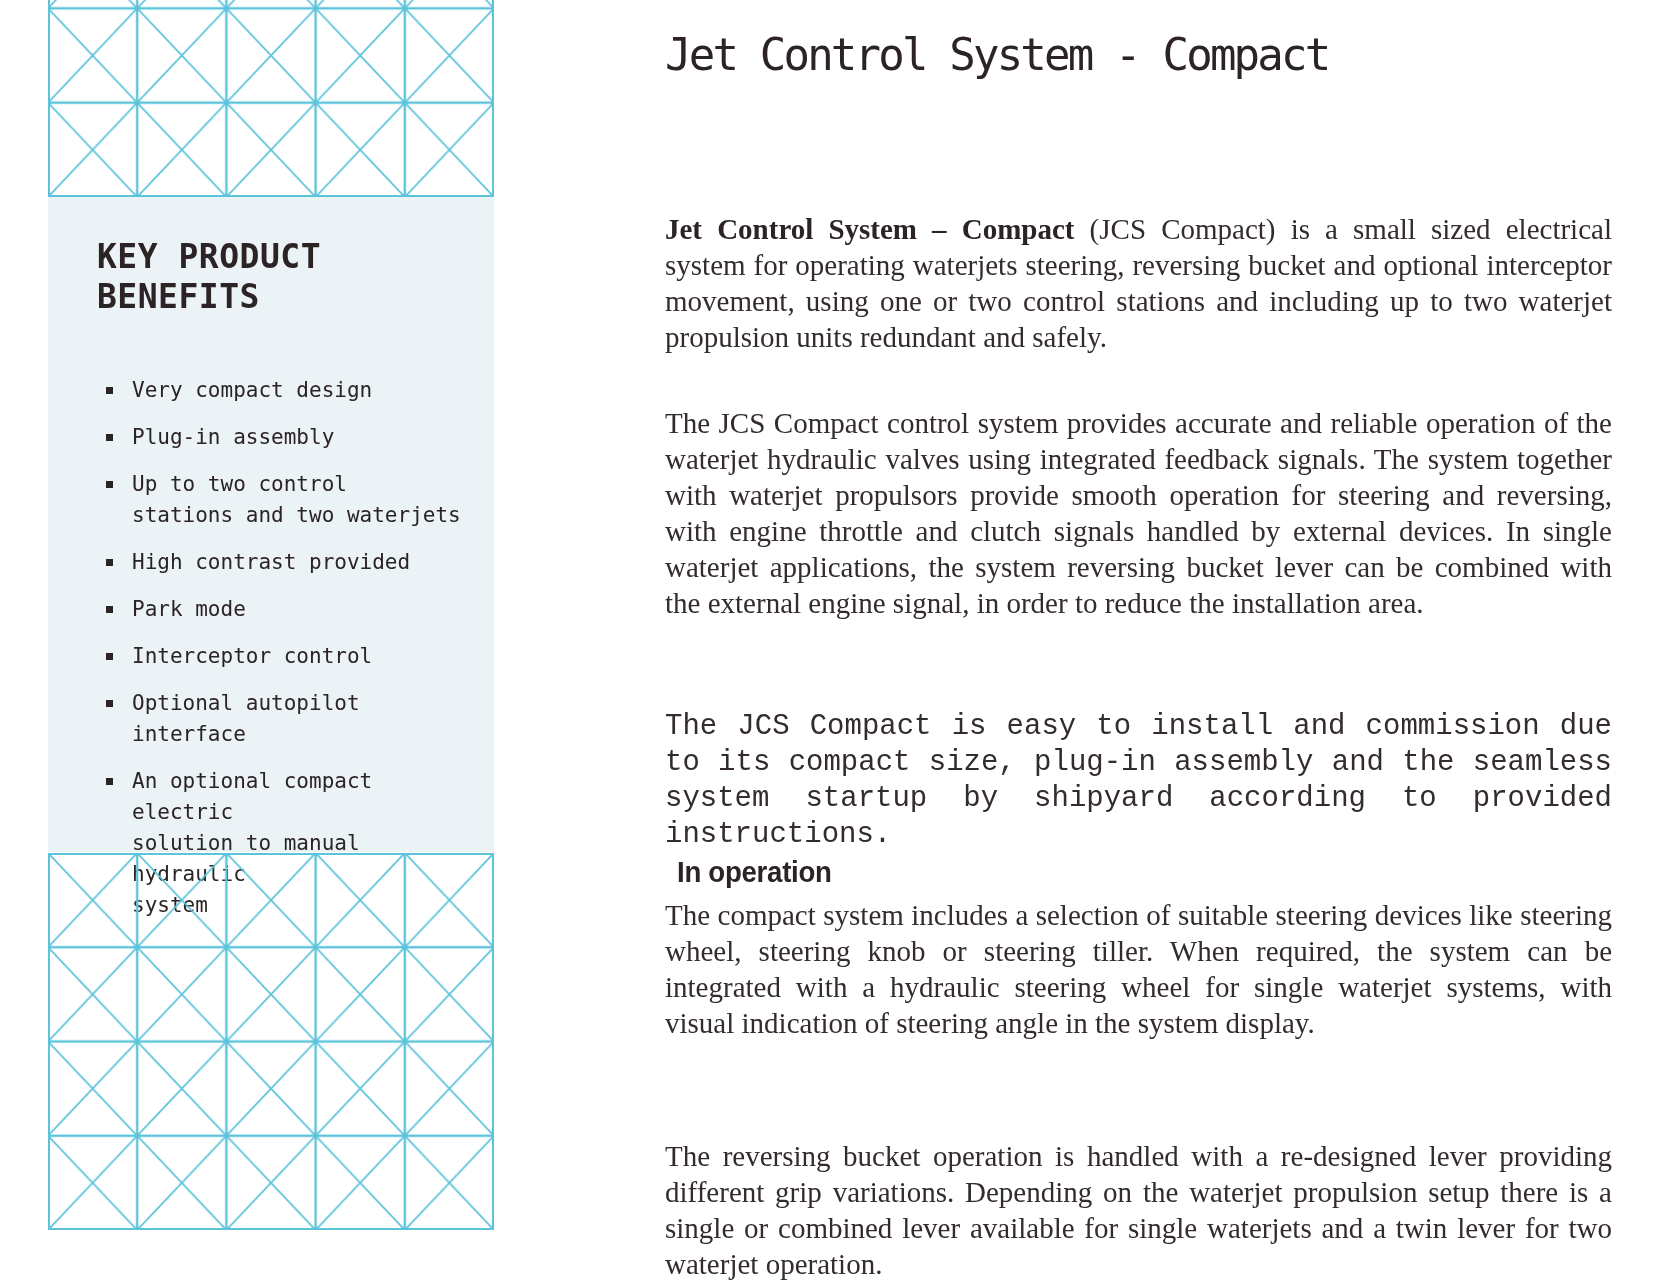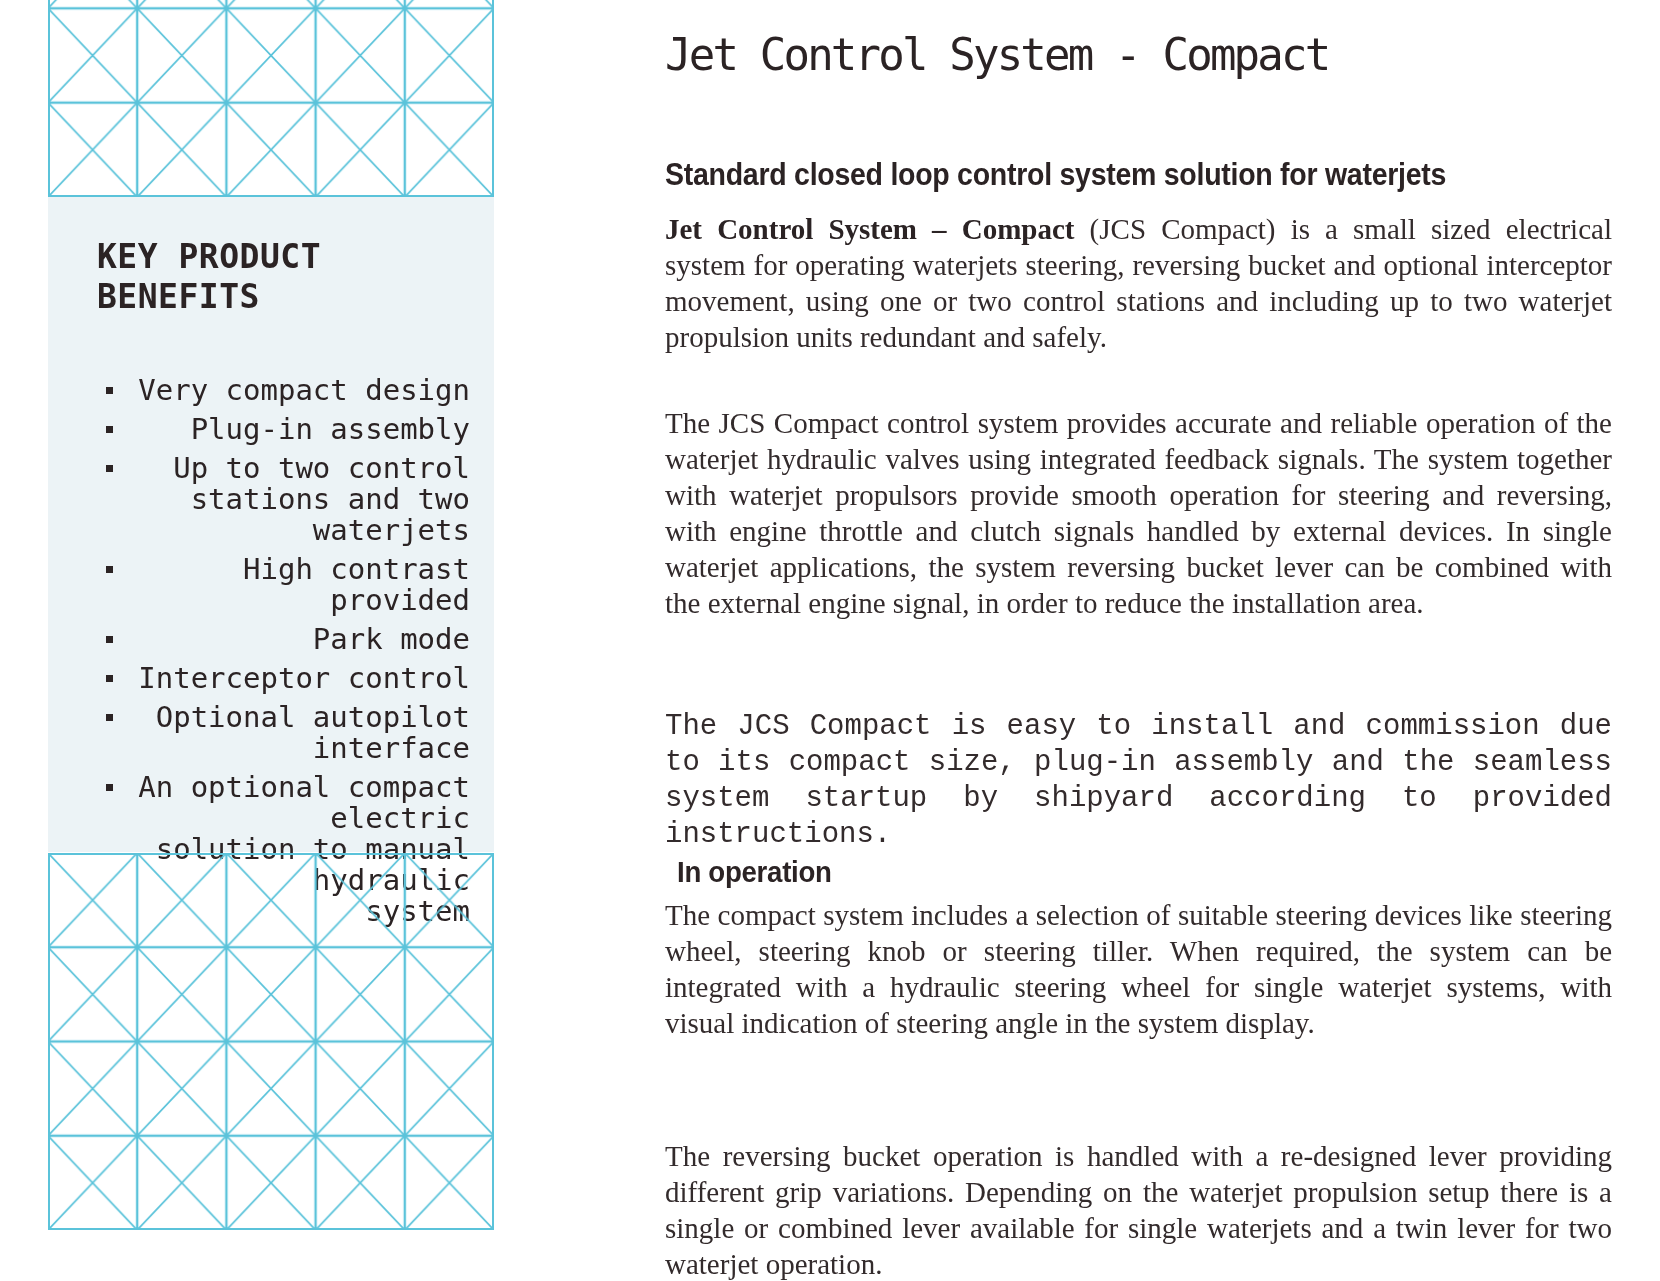--- a/index.html
+++ b/index.html
@@ -14,43 +14,42 @@
 
   
   .sidebar{position:absolute;left:0;top:0;width:560px;height:1281px;}
   .pattern{position:absolute;left:48px;width:446px;line-height:0;}
   .pattern-top{top:-86px;height:283px;}
   .pattern-bottom{top:853px;height:377px;}
 
   .benefits{
     position:absolute;left:48px;top:197px;width:446px;height:655px;
     box-sizing:border-box;
-    padding:40px 24px 0 49px;
+    padding:40px 16px 0 49px;
   }
   .benefits h2{
     margin:0;
     font-family:"DejaVu Sans Mono","Liberation Mono",monospace;
     font-weight:700;
     font-size:33px;line-height:40px;
     letter-spacing:.5px;
     white-space:pre-line;
     color:#2b2324;
   }
   .benefits ul{
     list-style:none;margin:58px 0 0 0;padding:0;
   }
   .benefits li{
     position:relative;
-    margin:8px 0 7px 0;
+    margin:16px 0 7px 0;
     padding-left:35px;
     font-family:"DejaVu Sans Mono","Liberation Mono",monospace;
-    font-size:29px;line-height:31px;
+    font-size:21px;line-height:31px;
     white-space:pre-line;
     color:#2b2324;
-    text-align:right;
   }
   .benefits li::before{
     content:"";
     position:absolute;left:9px;top:12px;
     width:7px;height:7px;
     background:#2b2324;
   }
 
   
   .main{position:absolute;left:665px;top:0;width:947px;height:1281px;}
@@ -140,21 +139,20 @@
         <rect x="1" y="1" width="444" height="375" fill="none" stroke="#5bc3da" stroke-width="2"></rect>
       </svg>
     </div>
 
   </aside>
 
   <main class="main">
 
     <h1>Jet Control System - Compact</h1>
 
-    <h2 class="subtitle"><span class="condensed">Standard closed loop control system solution for waterjets</span></h2>
 
     <p class="body p1"><strong>Jet Control System – Compact</strong><span> (JCS Compact) is a small sized electrical system for operating waterjets steering, reversing bucket and optional interceptor movement, using one or two control stations and including up to two waterjet propulsion units redundant and safely.</span></p>
 
     <p class="body p2">The JCS Compact control system provides accurate and reliable operation of the waterjet hydraulic valves using integrated feedback signals. The system together with waterjet propulsors provide smooth operation for steering and reversing, with engine throttle and clutch signals handled by external devices. In single waterjet applications, the system reversing bucket lever can be combined with the external engine signal, in order to reduce the installation area.</p>
 
     <p class="body p3">The JCS Compact is easy to install and commission due to its compact size, plug-in assembly and the seamless system startup by shipyard according to provided instructions.</p>
 
     <h3 class="inop"><span class="condensed">In operation</span></h3>
 
     <p class="body p4">The compact system includes a selection of suitable steering devices like steering wheel, steering knob or steering tiller. When required, the system can be integrated with a hydraulic steering wheel for single waterjet systems, with visual indication of steering angle in the system display.</p>

